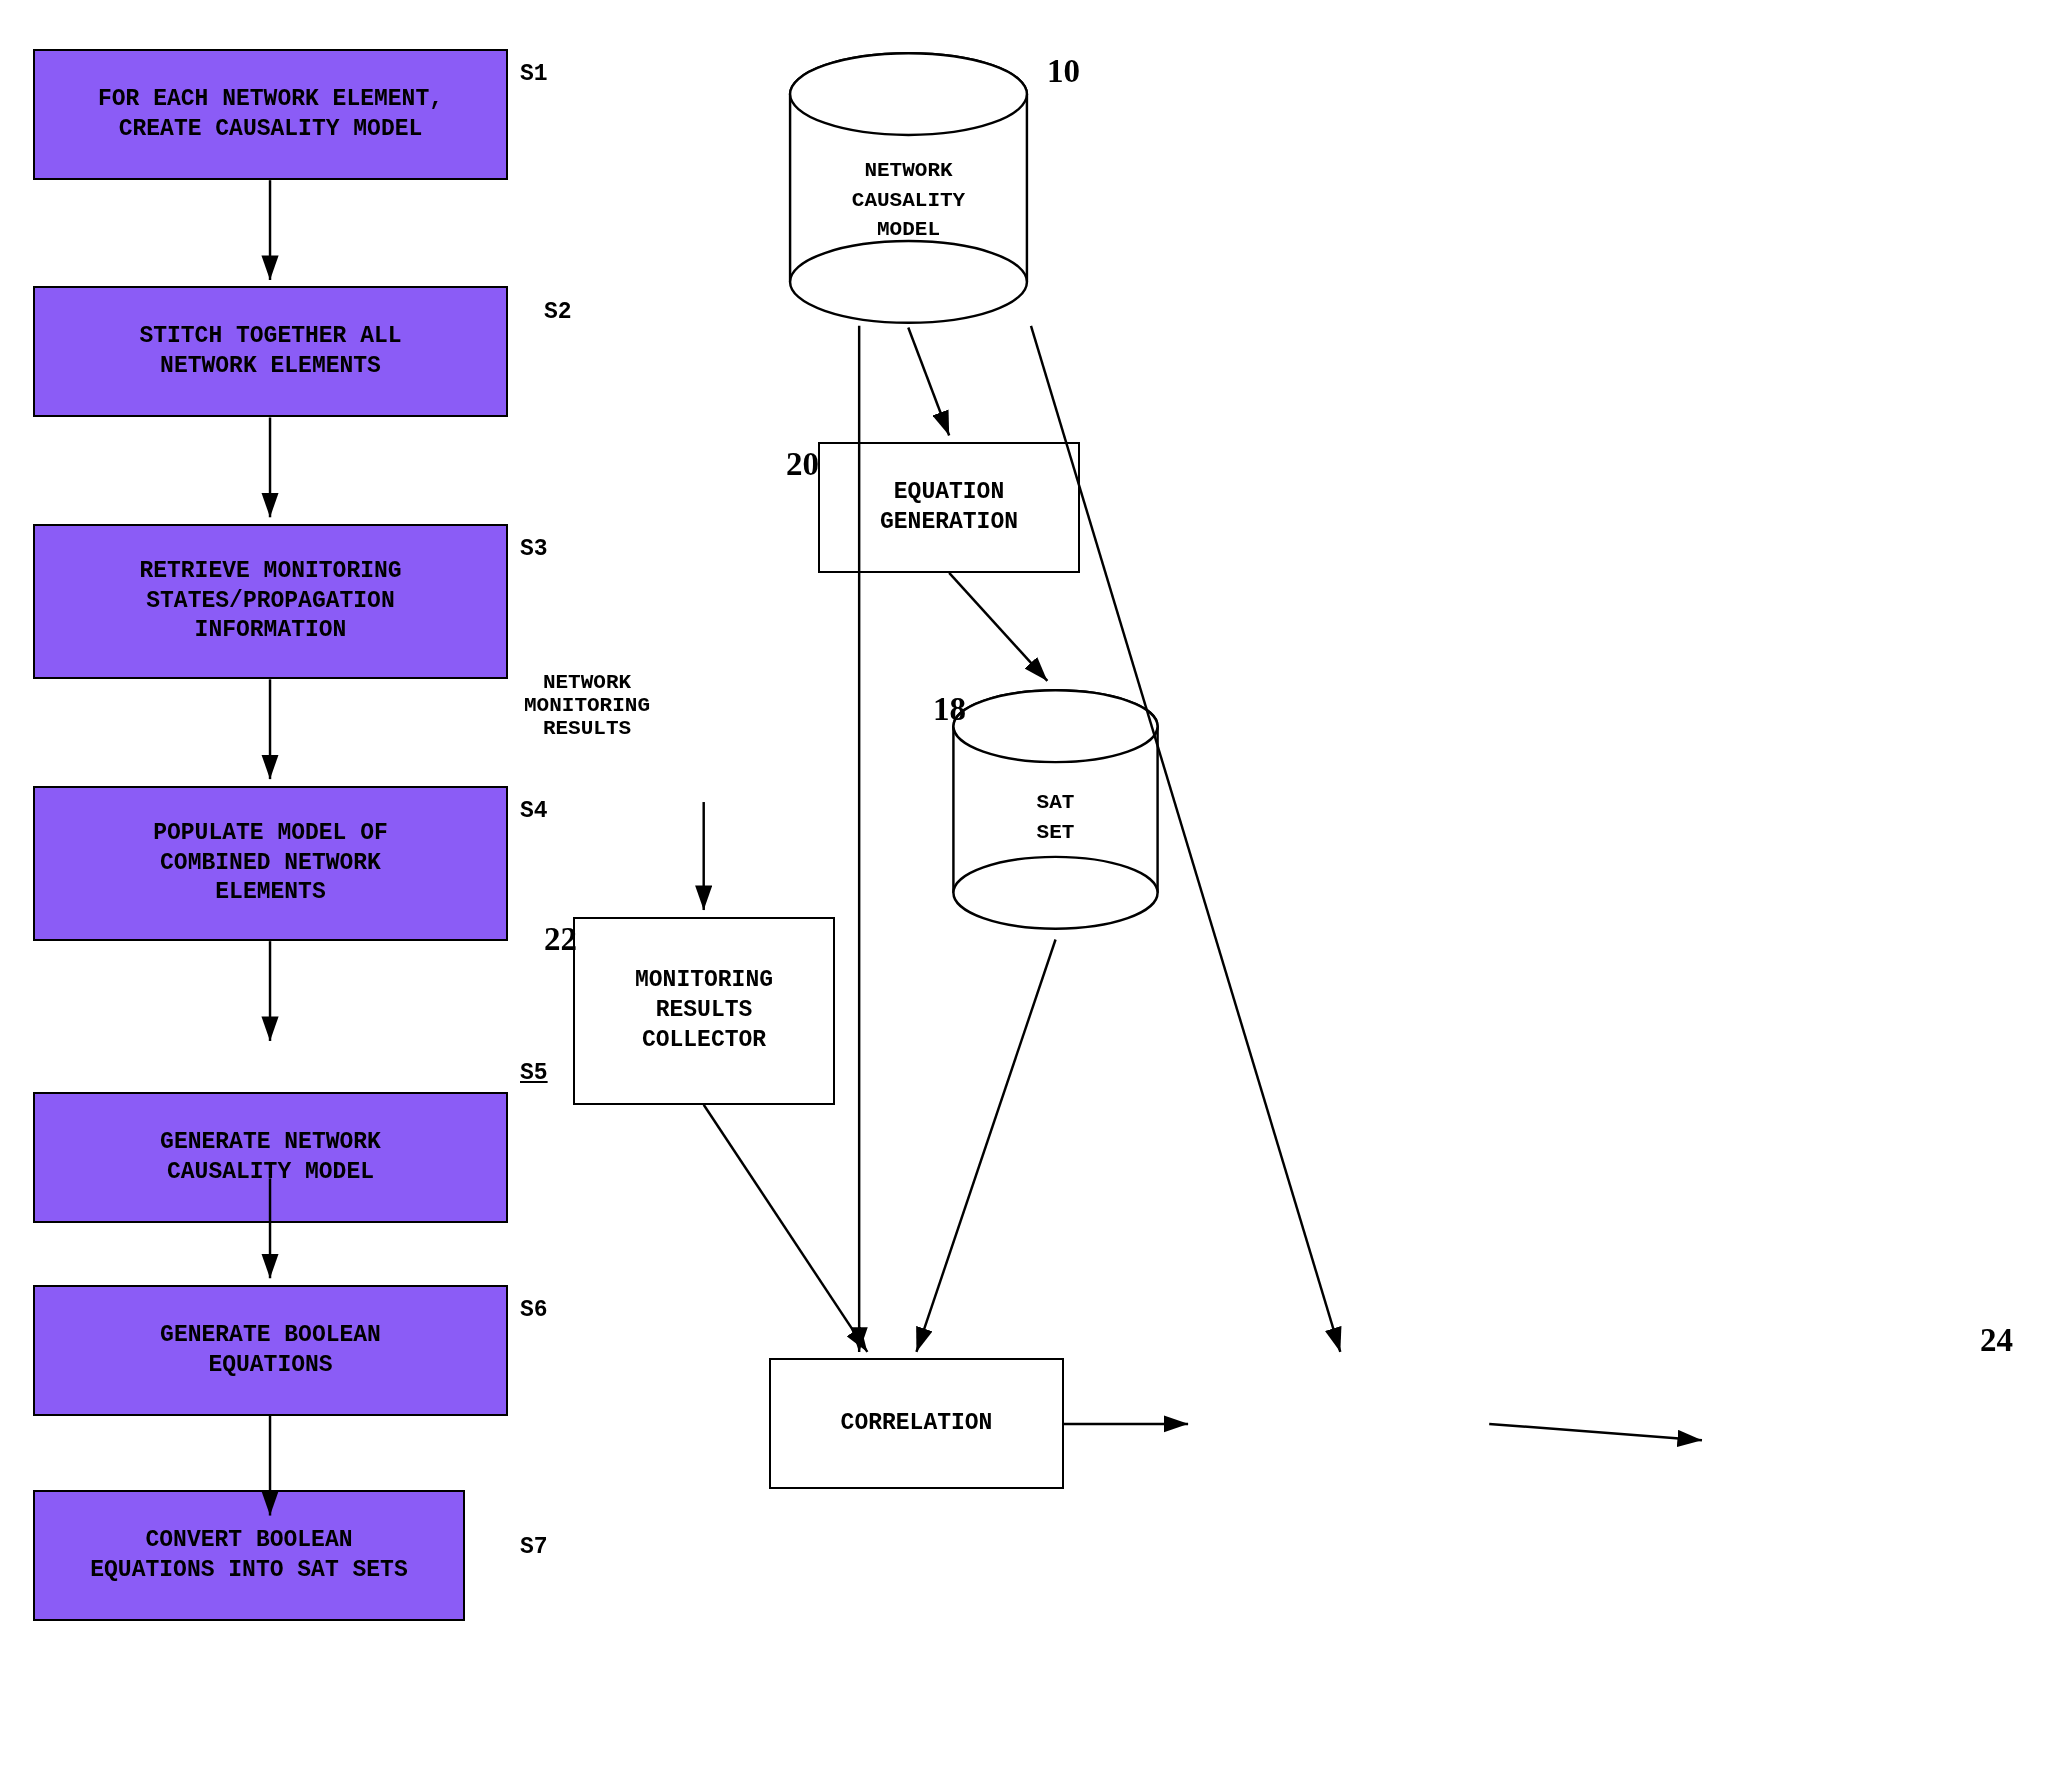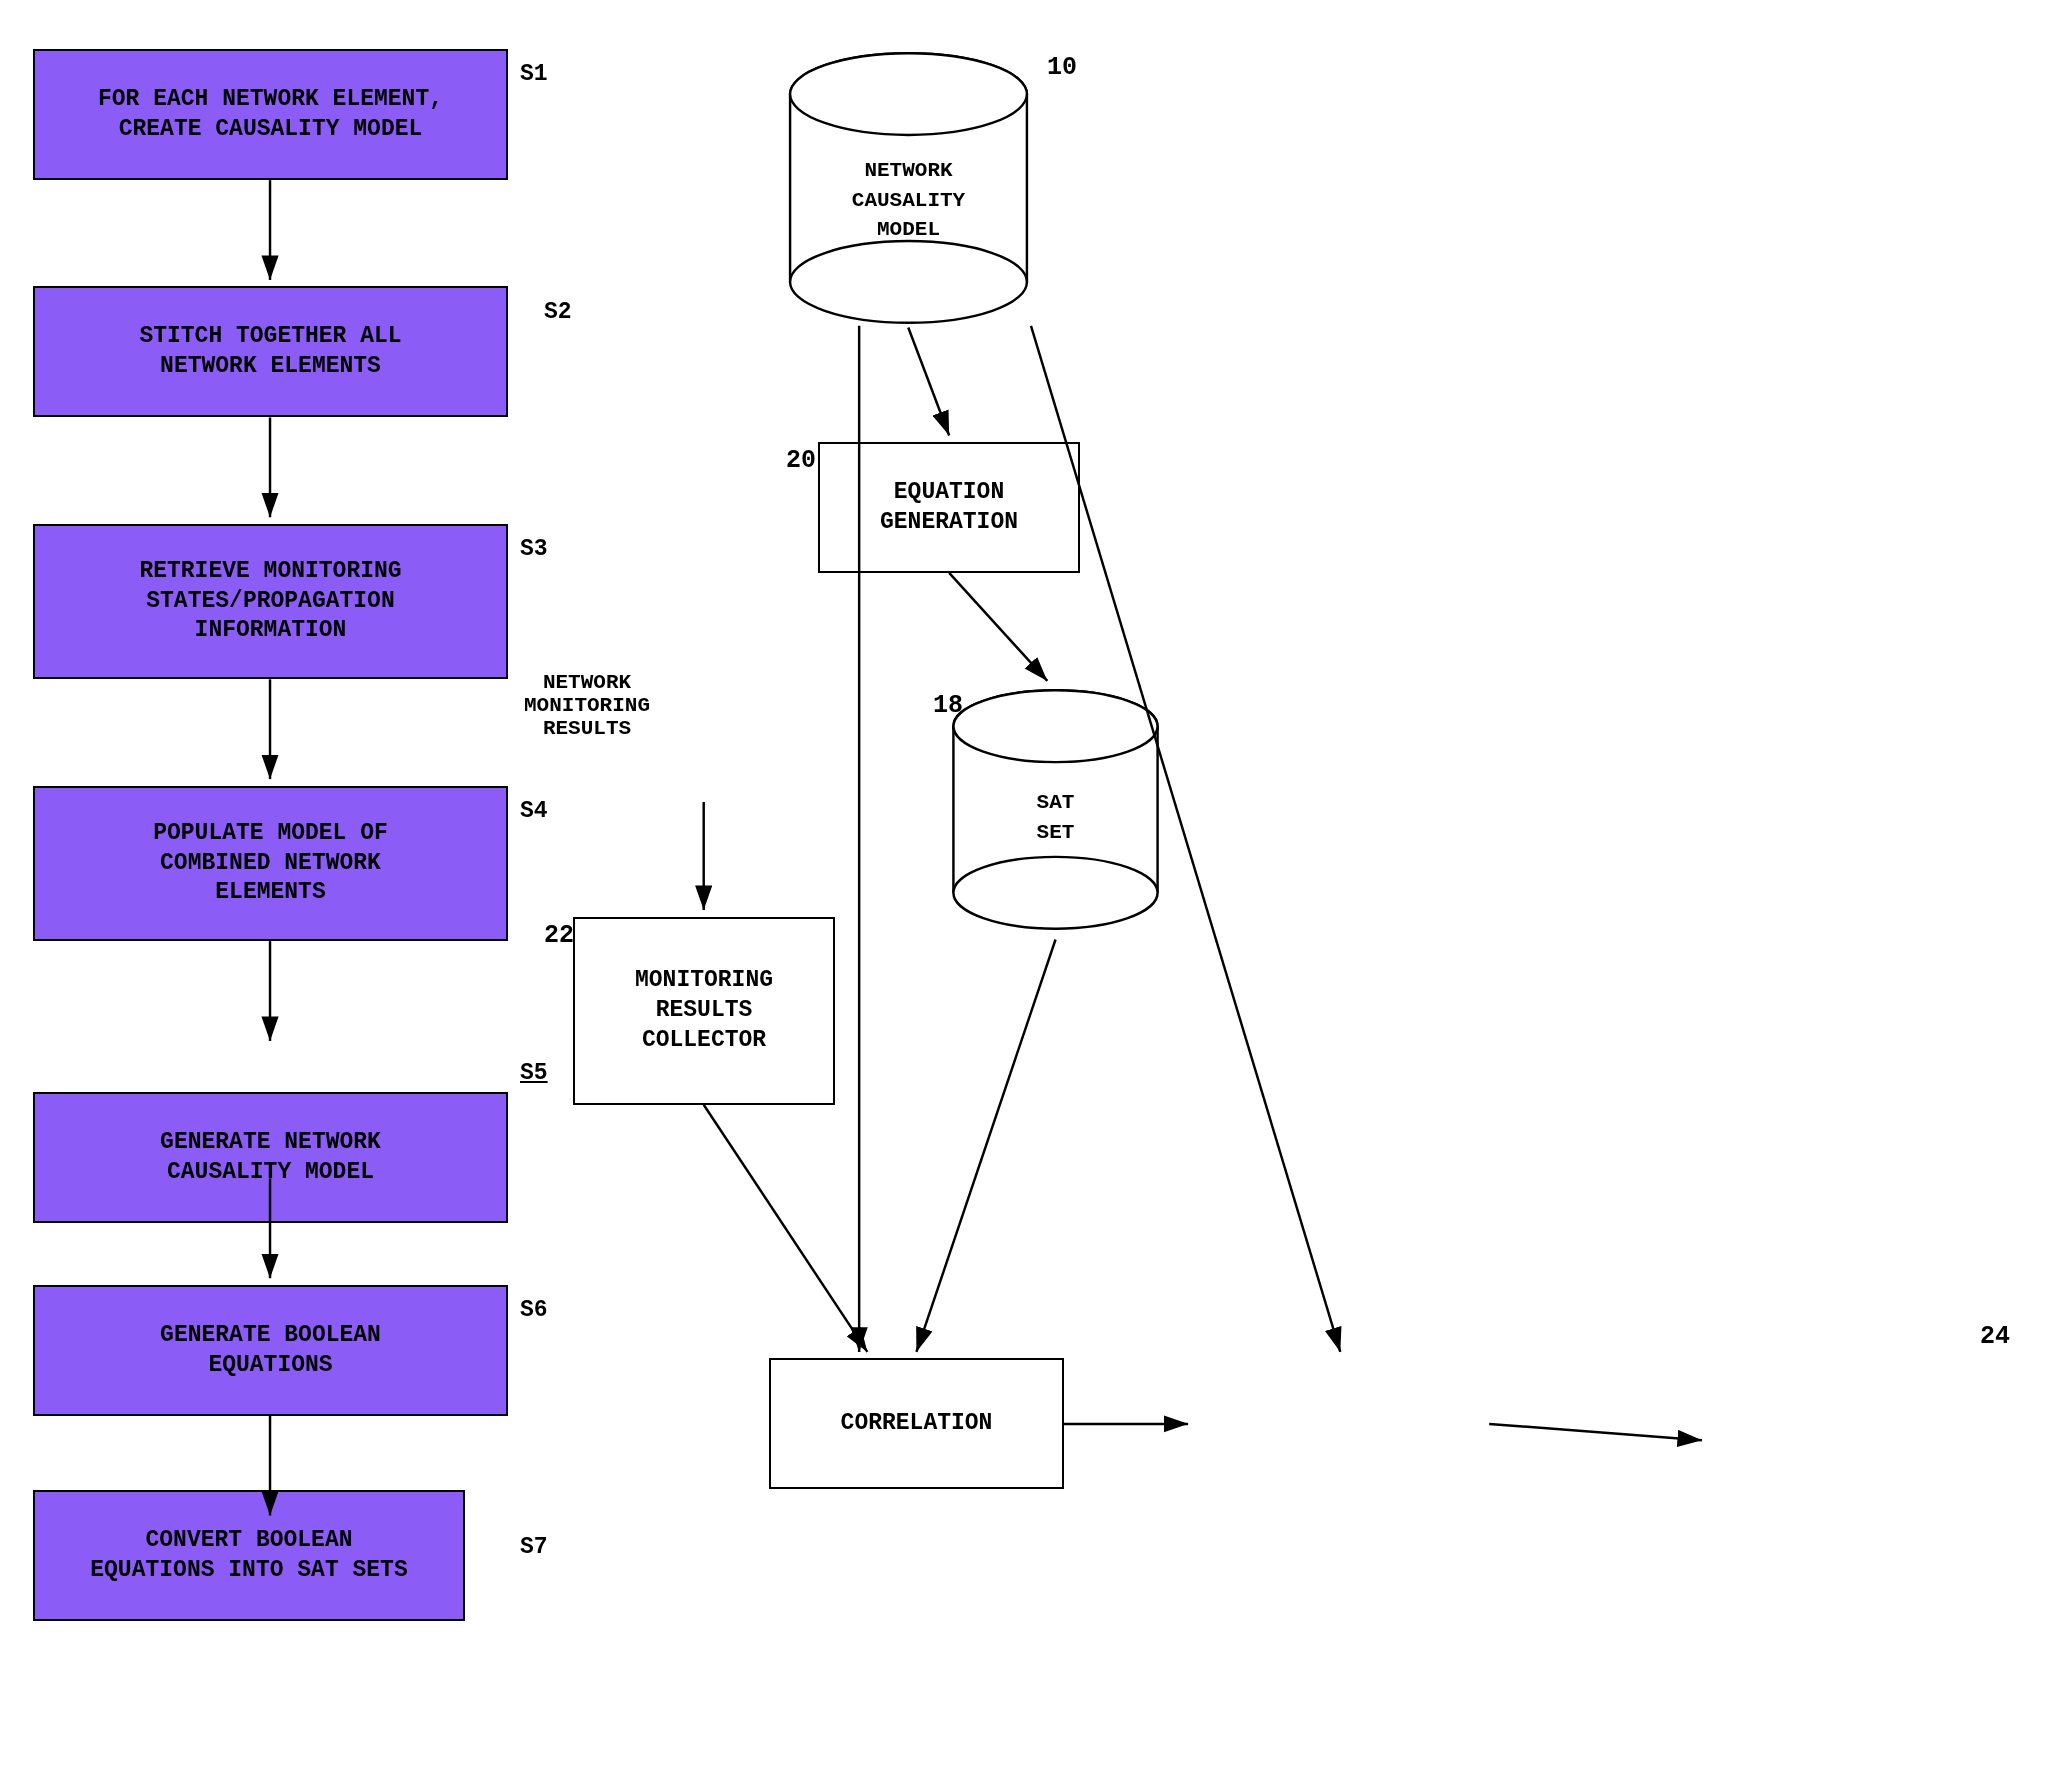--- a/index.html
+++ b/index.html
@@ -88,22 +88,22 @@
     .arrows-svg {
       position: absolute;
       top: 0; left: 0;
       width: 2053px;
       height: 1789px;
       pointer-events: none;
     }
 
     .number-label {
       position: absolute;
-      font-size: 25px;
-      font-family: Liberation Mono, monospace;
+      font-size: 33px;
+      font-family: Liberation Serif, serif;
       font-weight: bold;
     }
   </style>
 </head>
 <body>
 
 <div class="diagram-container">
 
   <div class="flow-box" style="left:33px; top:49px; width:475px; height:131px;">
     <span style="white-space:pre-line;">FOR EACH NETWORK ELEMENT,

